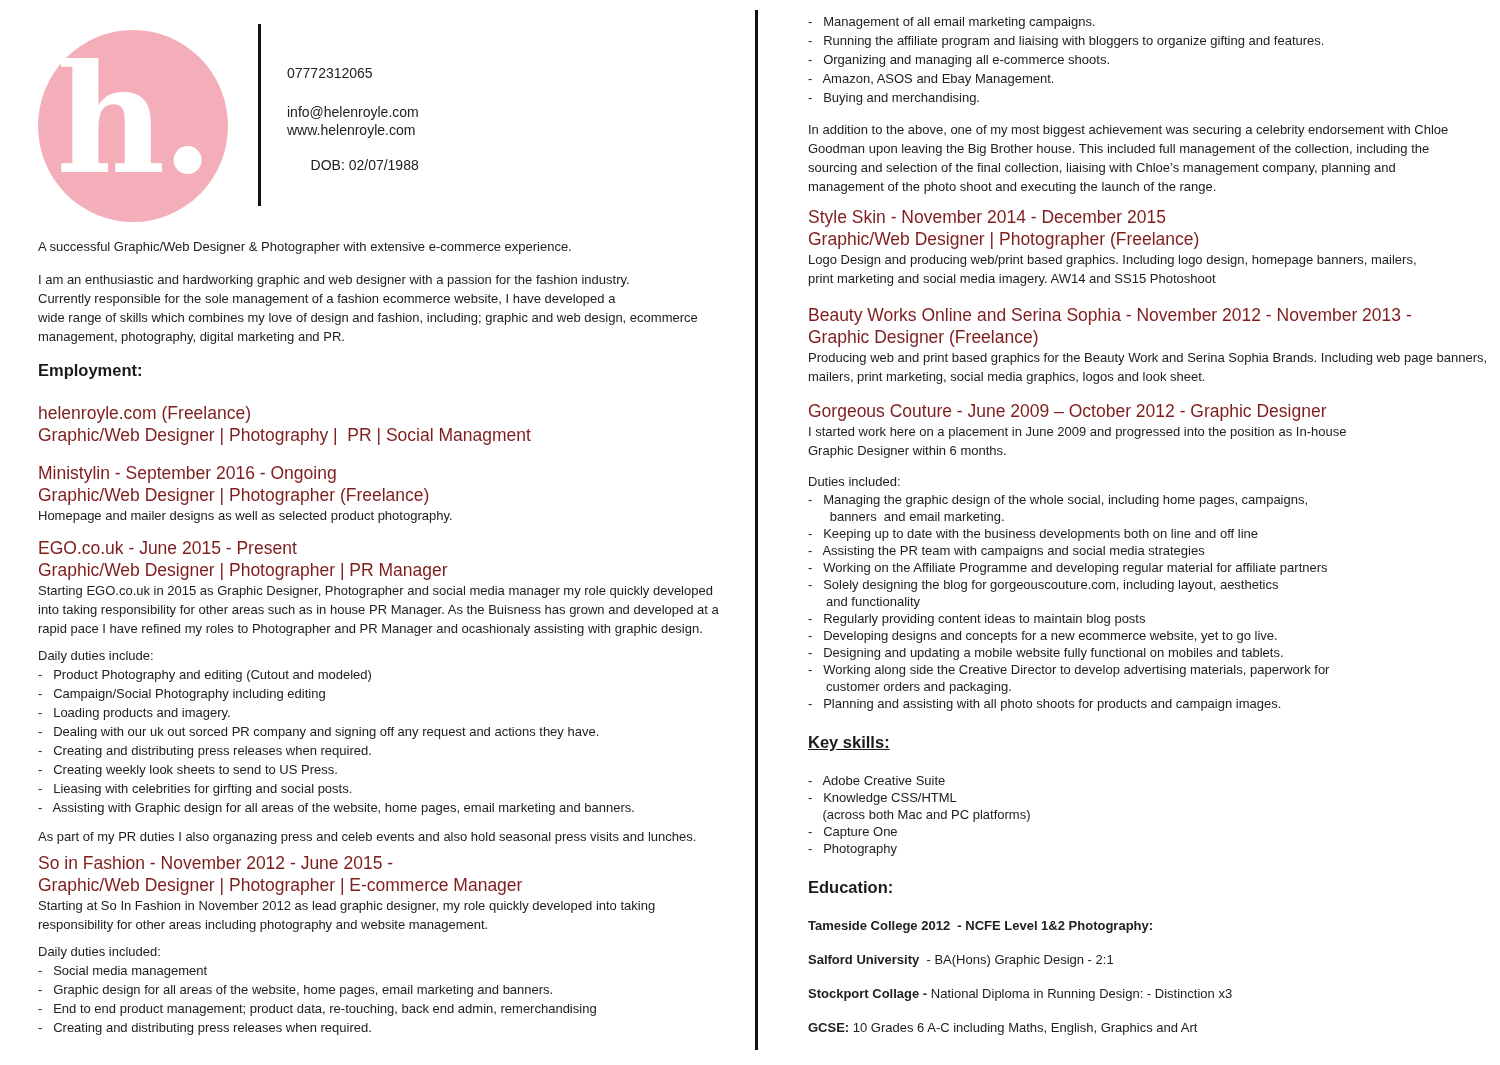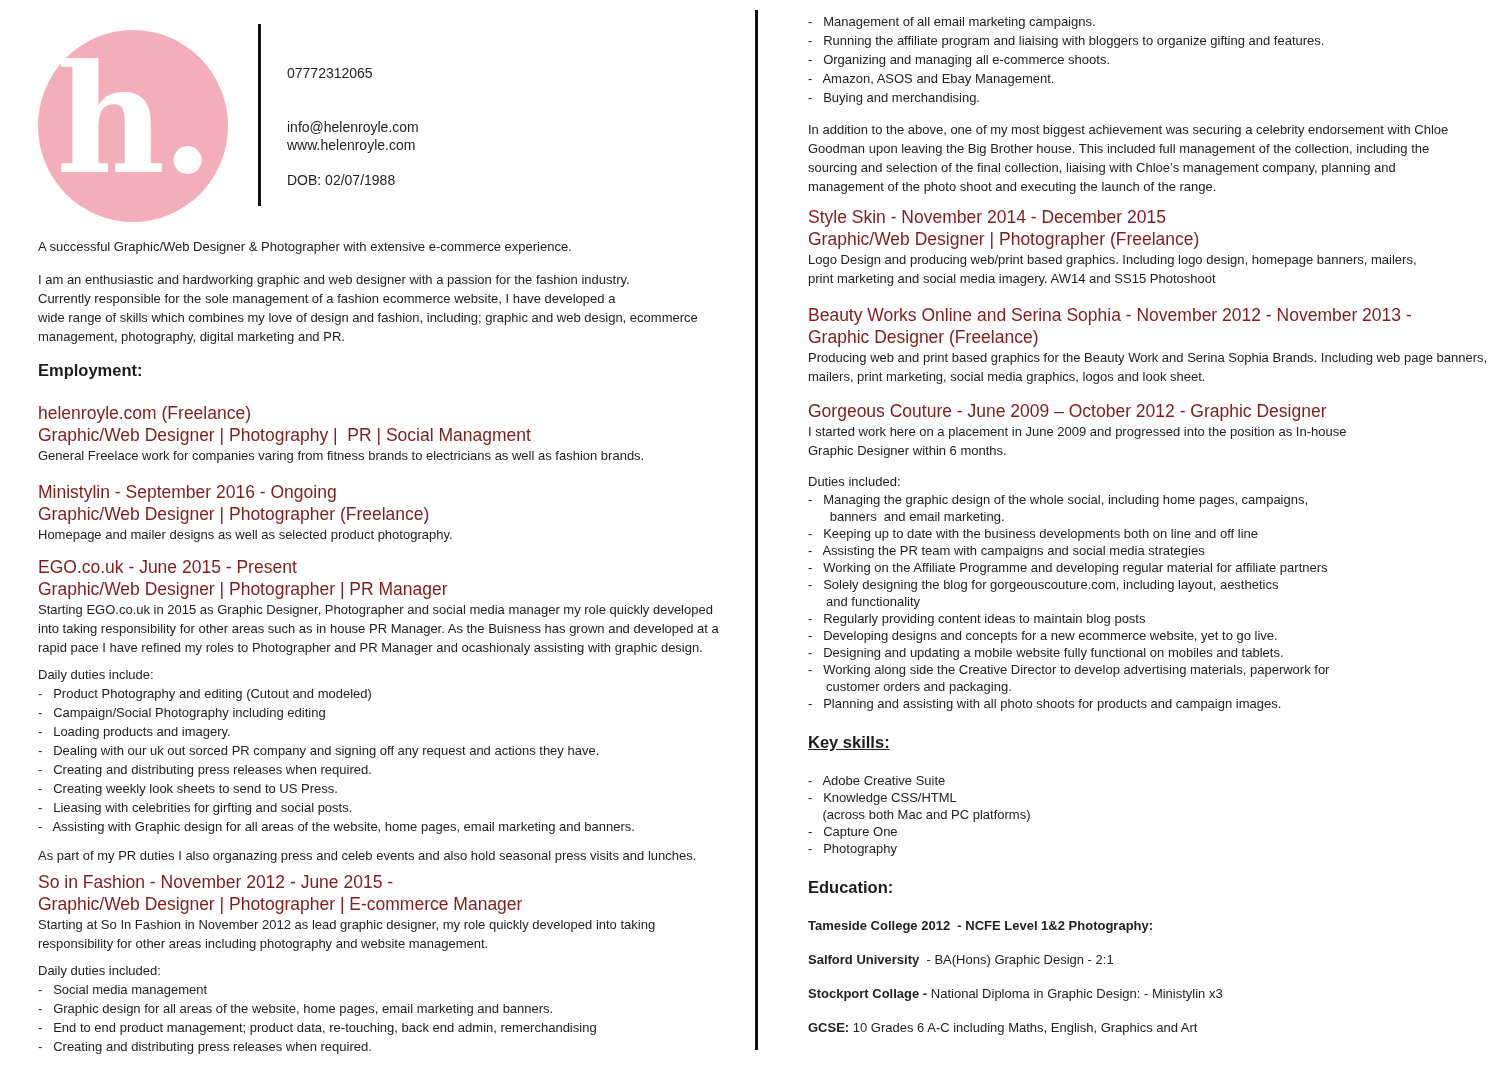--- a/index.html
+++ b/index.html
@@ -22,22 +22,22 @@
   .logo-letter {
     font-family: "DejaVu Serif", "Liberation Serif", serif;
     font-weight: 700; font-size: 150px; line-height: 1;
     color: #ffffff; margin-top: -14px; letter-spacing: -4px;
   }
   .header-divider {
     position: absolute; left: 258px; top: 24px;
     width: 3px; height: 182px; background: #121212;
   }
   .contact { position: absolute; left: 287px; top: 64px; font-size: 14px; line-height: 18px; }
-  .contact-group { margin-top: 36px; }
-  .contact-dob { margin-top: 17px; }
+  .contact-group { margin-top: 21px; }
+  .contact-dob { margin-top: 17px; text-align: right; }
 
   
   .col-left  { position: absolute; left: 38px;  top: 237px; width: 716px; }
   .col-right { position: absolute; left: 808px; top: 12px;  width: 716px; }
   .main-divider {
     position: absolute; left: 755px; top: 10px;
     width: 3px; height: 1040px; background: #121212;
   }
 
   .para { font-size: 13px; line-height: 19px; white-space: pre-line; margin: 0; }
@@ -98,21 +98,20 @@
     <p class="para headline">A successful Graphic/Web Designer &amp; Photographer with extensive e-commerce experience.</p>
     <p class="para intro">I am an enthusiastic and hardworking graphic and web designer with a passion for the fashion industry.
 Currently responsible for the sole management of a fashion ecommerce website, I have developed a
 wide range of skills which combines my love of design and fashion, including; graphic and web design, ecommerce
 management, photography, digital marketing and PR.</p>
     <h2 class="section-heading employment-heading">Employment:</h2>
 
     <section class="job job-hr">
       <div class="job-title">helenroyle.com (Freelance)</div>
       <div class="job-subtitle">Graphic/Web Designer | Photography |  PR | Social Managment</div>
-      <p class="para job-body">General Freelace work for companies varing from fitness brands to electricians as well as fashion brands.</p>
     </section>
 
     <section class="job job-ms">
       <div class="job-title">Ministylin - September 2016 - Ongoing</div>
       <div class="job-subtitle">Graphic/Web Designer | Photographer (Freelance)</div>
       <p class="para job-body">Homepage and mailer designs as well as selected product photography.</p>
     </section>
 
     <section class="job job-ego">
       <div class="job-title">EGO.co.uk - June 2015 - Present</div>
@@ -205,17 +204,17 @@
         <div class="bullet">-   Adobe Creative Suite</div>
         <div class="bullet">-   Knowledge CSS/HTML
     (across both Mac and PC platforms)</div>
         <div class="bullet">-   Capture One</div>
         <div class="bullet">-   Photography</div>
       </div>
 
     <h2 class="section-heading education-heading">Education:</h2>
     <div class="edu-entry first"><span class="edu-bold">Tameside College 2012  - NCFE Level 1&amp;2 Photography:</span><span></span></div>
     <div class="edu-entry"><span class="edu-bold">Salford University</span><span>  - BA(Hons) Graphic Design - 2:1</span></div>
-    <div class="edu-entry"><span class="edu-bold">Stockport Collage -</span><span> National Diploma in Graphic Design: - Ministylin x3</span></div>
+    <div class="edu-entry"><span class="edu-bold">Stockport Collage -</span><span> National Diploma in Running Design: - Distinction x3</span></div>
     <div class="edu-entry"><span class="edu-bold">GCSE:</span><span> 10 Grades 6 A-C including Maths, English, Graphics and Art</span></div>
   </div>
 
 </div>
 
 </body></html>

